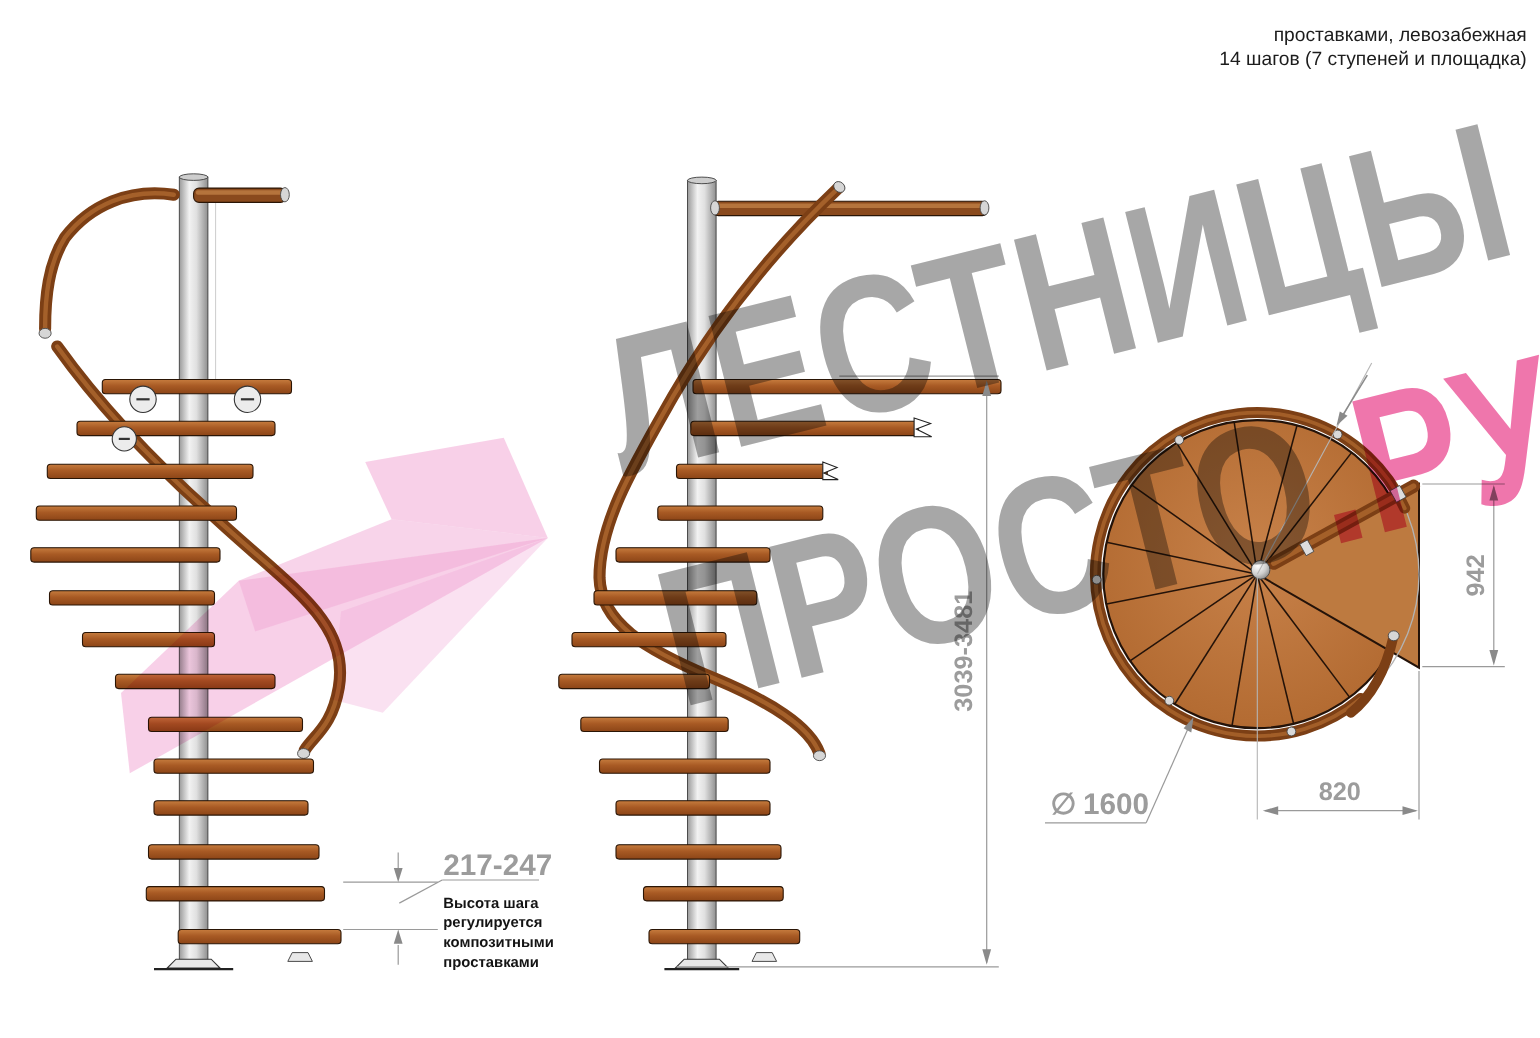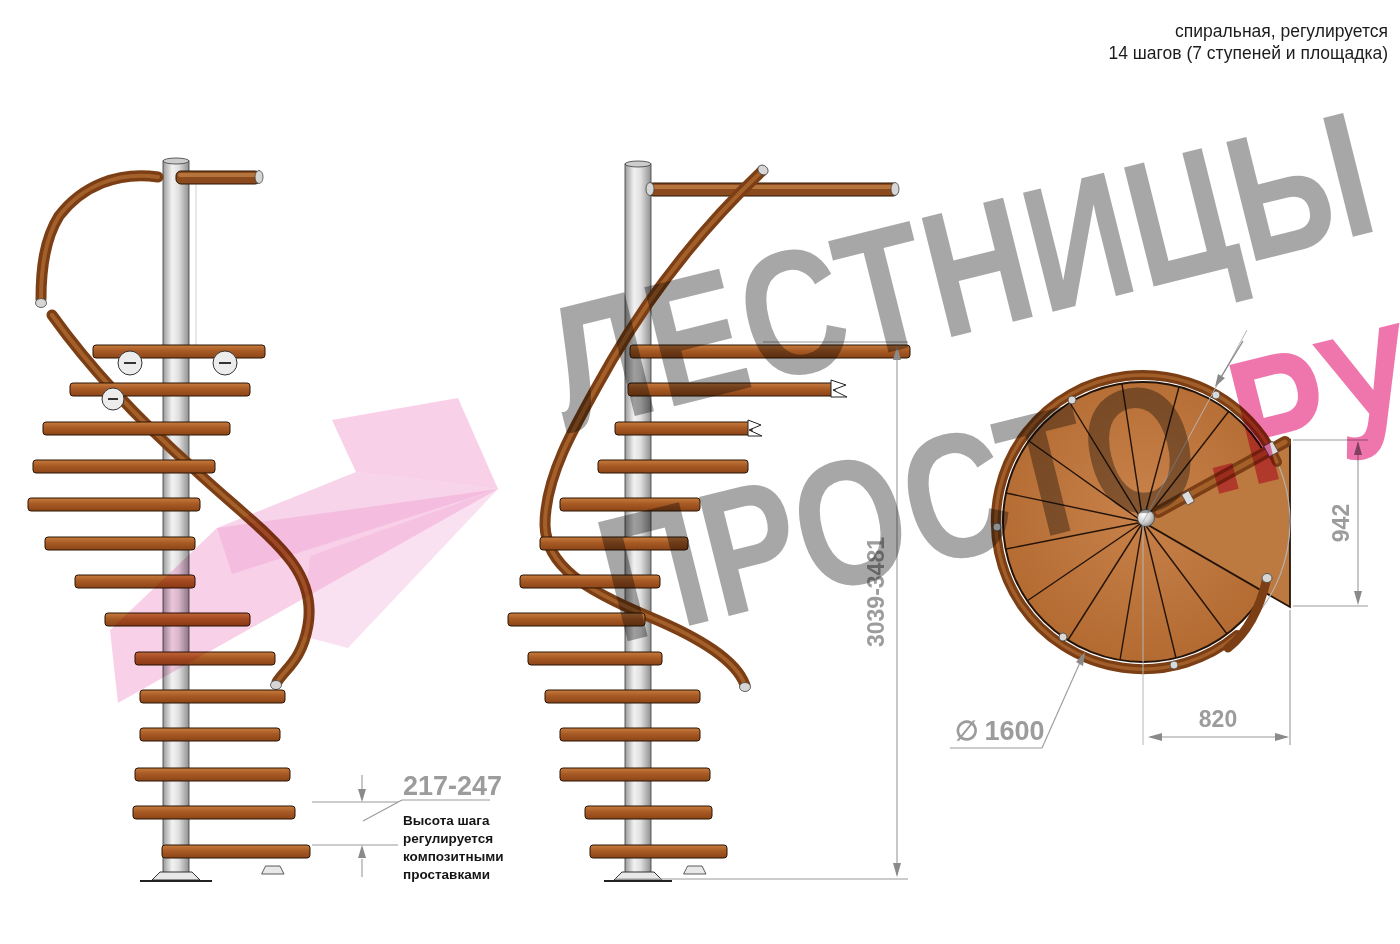--- a/index.html
+++ b/index.html
@@ -304,17 +304,17 @@
       <polygon points="310,556 498,489 348,648 302,636" opacity="0.35"></polygon>
     </g>
   </svg>
 
   <div class="text-wm">
     <div class="wm-line">ЛЕСТНИЦЫ</div>
     <div class="wm-line"><span>ПРОСТО</span><span class="wm-pink">.РУ</span></div>
   </div>
 
   <div class="header">
-    <div>спиральная, регулируется</div>
+    <div>проставками, левозабежная</div>
     <div>14 шагов (7 ступеней и площадка)</div>
   </div>
 
 </div>
 
 </body></html>

